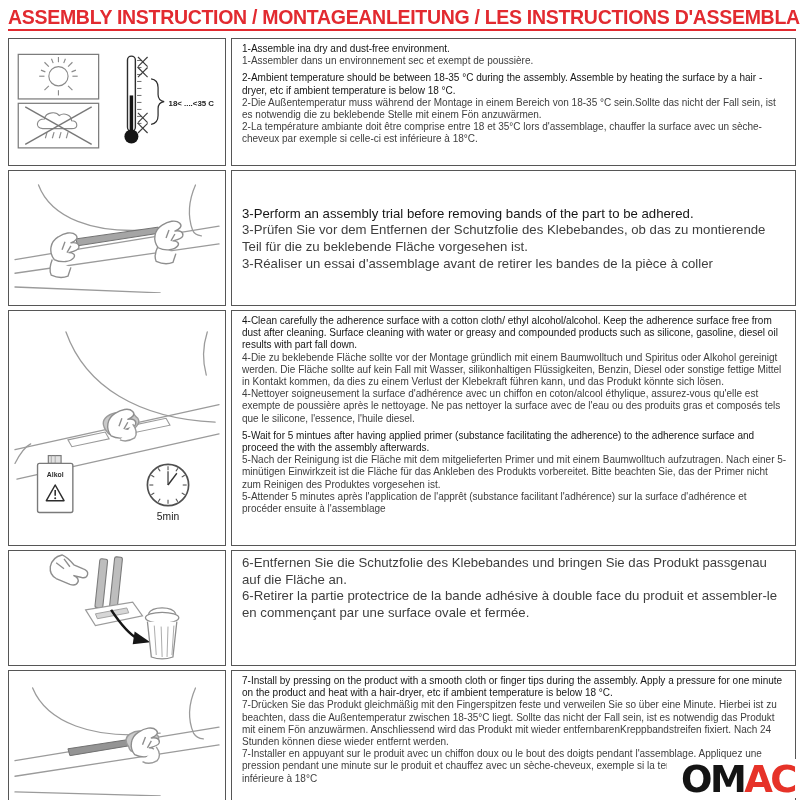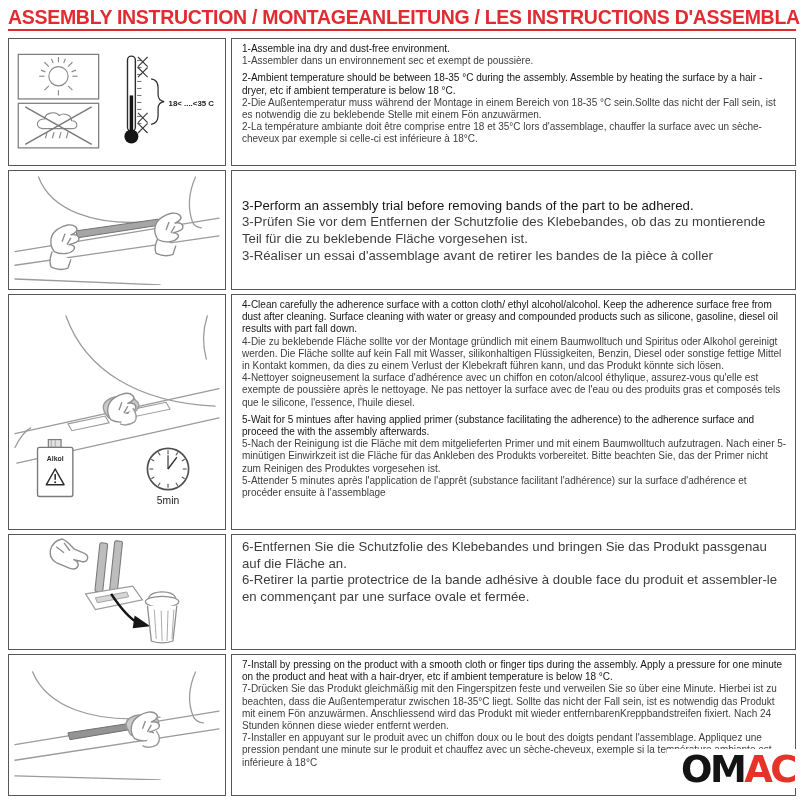--- a/index.html
+++ b/index.html
@@ -4,28 +4,28 @@
 <style>
   *{box-sizing:border-box;margin:0;padding:0}
   html,body{width:800px;height:800px;background:#fff}
   body{font-family:"Liberation Sans",sans-serif;color:#1a1a1a;position:relative;overflow:hidden;padding:0 4px 0 8px}
   .title{color:#e22a30;font-weight:700;font-size:19.5px;line-height:22px;text-align:center;letter-spacing:-0.3px;padding-top:6px;white-space:nowrap}
   .redline{border-bottom:2px solid #e22a30;margin:1px 0 7px 0}
   .row{display:flex;gap:5px;margin-bottom:4px}
   .cell{border:1.5px solid #565656;background:#fff}
   .ill{width:218px;flex:none;display:flex;align-items:center;justify-content:center;overflow:hidden}
   .txt{flex:1;padding:4px 8px 2px 10px;overflow:hidden}
-  .r1{height:128px}.r2{height:120px}.r3{height:236px}.r4{height:116px}.r5{height:142px}
+  .r1{height:128px}.r2{height:136px}.r3{height:236px}.r4{height:116px}.r5{height:142px}
   .small .txt p{font-size:10px;line-height:12.2px}
   .big .txt p{font-size:13.2px;line-height:16.6px}
   .r2 .txt{display:flex;flex-direction:column;justify-content:center}
   .block + .block{margin-top:5px}
   p.en{font-weight:400;color:#161616}
   p.de,p.fr{color:#3e3e3e}
-  .logo{position:absolute;right:3px;bottom:12px;background:#fff;padding:2px 2px 0 14px;line-height:1;
+  .logo{position:absolute;right:3px;bottom:2px;background:#fff;padding:2px 2px 0 14px;line-height:1;
         font-family:"DejaVu Sans",sans-serif;font-weight:900;font-size:37px;letter-spacing:-2.5px;white-space:nowrap}
   .logo .lb{color:#141414}.logo .lr{color:#e63228}
   svg text{font-family:"Liberation Sans",sans-serif}
 </style>
 </head>
 <body>
 
 <div class="title">ASSEMBLY INSTRUCTION / MONTAGEANLEITUNG / LES INSTRUCTIONS D'ASSEMBLAGE</div>
 <div class="redline"></div>
 

